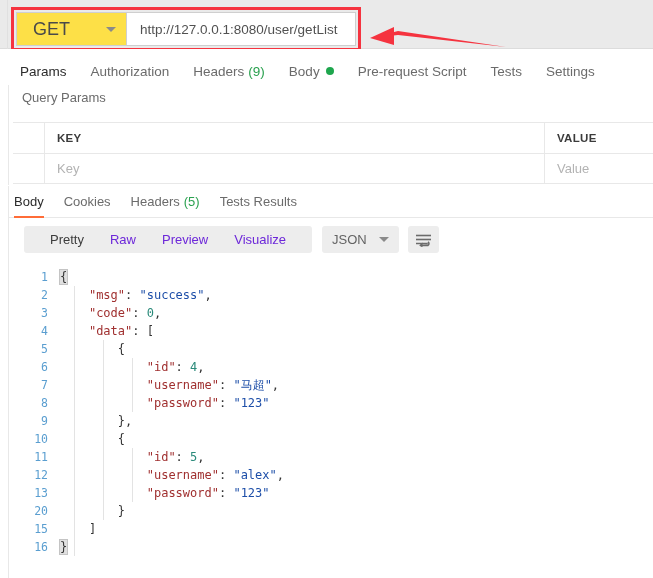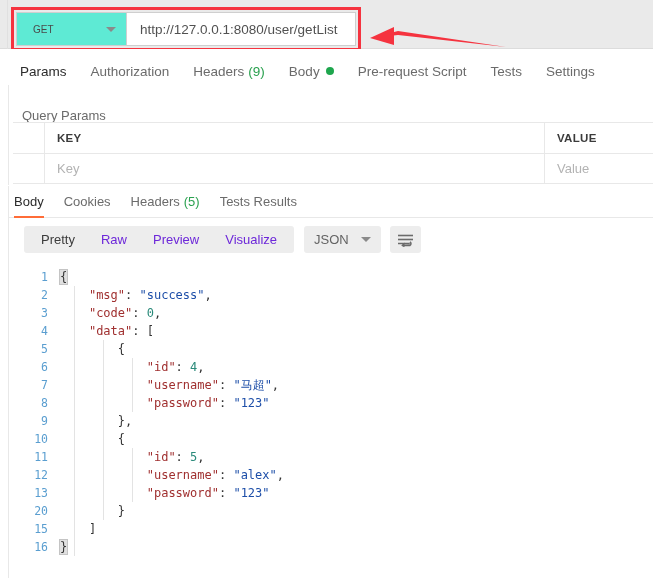--- a/index.html
+++ b/index.html
@@ -28,25 +28,25 @@
   }
   .url-group {
     position: absolute; left: 16px; top: 12px;
     width: 340px; height: 34px;
     display: flex;
     border: 1px solid #cfcfcf;
     background: #ffffff;
   }
   .method-select {
     width: 110px; height: 100%;
-    background: #5eead4;
+    background: #fde047;
     border-right: 1px solid #cfcfcf;
     display: flex; align-items: center;
     padding: 0 10px 0 16px;
-    font-size: 10px; color: #4a4a4a;
+    font-size: 18px; color: #4a4a4a;
     position: relative;
   }
   .method-label { flex: 1; }
   .caret-down {
     width: 0; height: 0;
     border-left: 5px solid transparent;
     border-right: 5px solid transparent;
     border-top: 5px solid #8a8a8a;
   }
   .url-input {
@@ -97,21 +97,21 @@
     width: 8px; height: 8px; border-radius: 50%;
     background: #1ea64d; margin-left: 6px; display: inline-block;
   }
 
   
   .qp-zone {
     position: absolute; left: 8px; top: 85px; width: 645px; height: 100px;
     background: #ffffff;
   }
   .qp-title {
-    position: absolute; left: 14px; top: 23px;
+    position: absolute; left: 14px; top: 5px;
     font-size: 13px; color: #6b6b6b;
   }
   .qp-left-rule {
     position: absolute; left: 0px; top: 0; width: 1px; height: 100px;
     background: #e8e8e8;
   }
   .qp-table {
     position: absolute; left: 5px; top: 37px; width: 645px;
   }
   .qp-row {
@@ -162,21 +162,21 @@
   }
   .fmt-left-rule {
     position: absolute; left: 0; top: 0; width: 1px; height: 44px; background: #e8e8e8;
   }
   .fmt-row {
     position: absolute; left: 16px; top: 8px;
     display: flex; align-items: center;
   }
   .seg-group {
     display: flex; background: #ededed; border-radius: 3px;
-    height: 27px; align-items: center; padding: 0 4px;
+    height: 27px; align-items: center; padding: 0 13px;
   }
   .seg {
     font-size: 13px; color: #6d28d9;
     padding: 0 13px; height: 27px;
     display: flex; align-items: center;
     white-space: nowrap;
   }
   .seg.active { color: #3c3c3c; }
   .json-select {
     margin-left: 10px;

